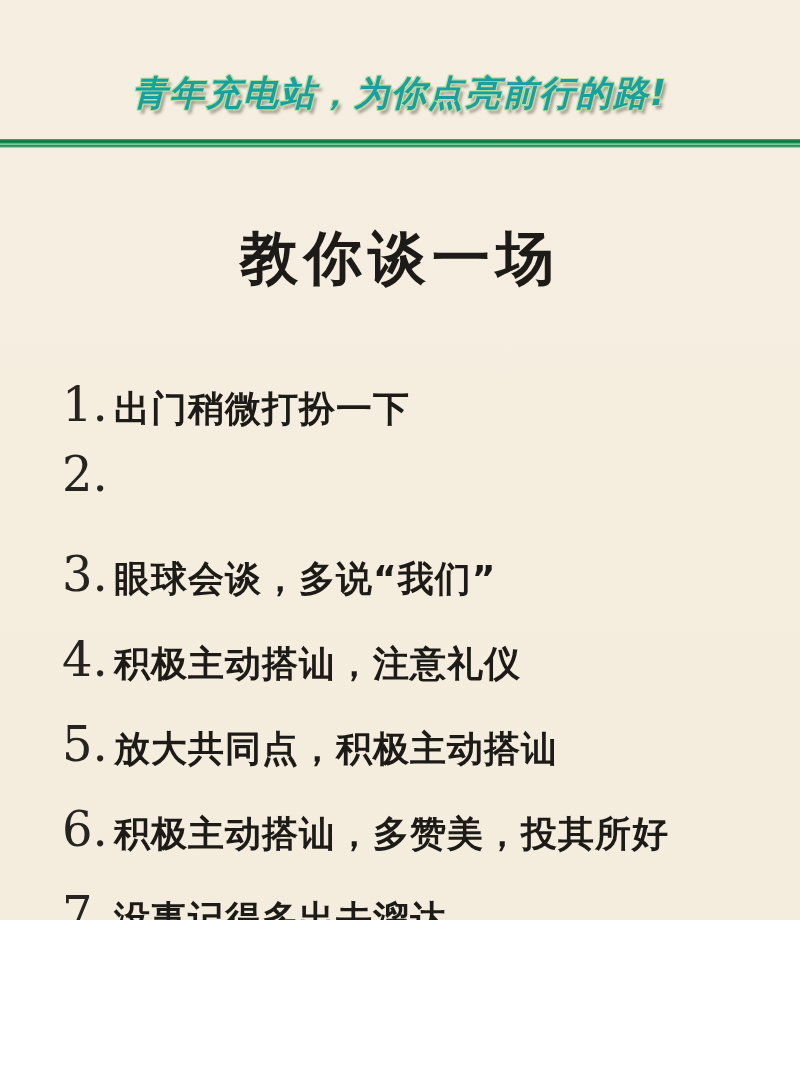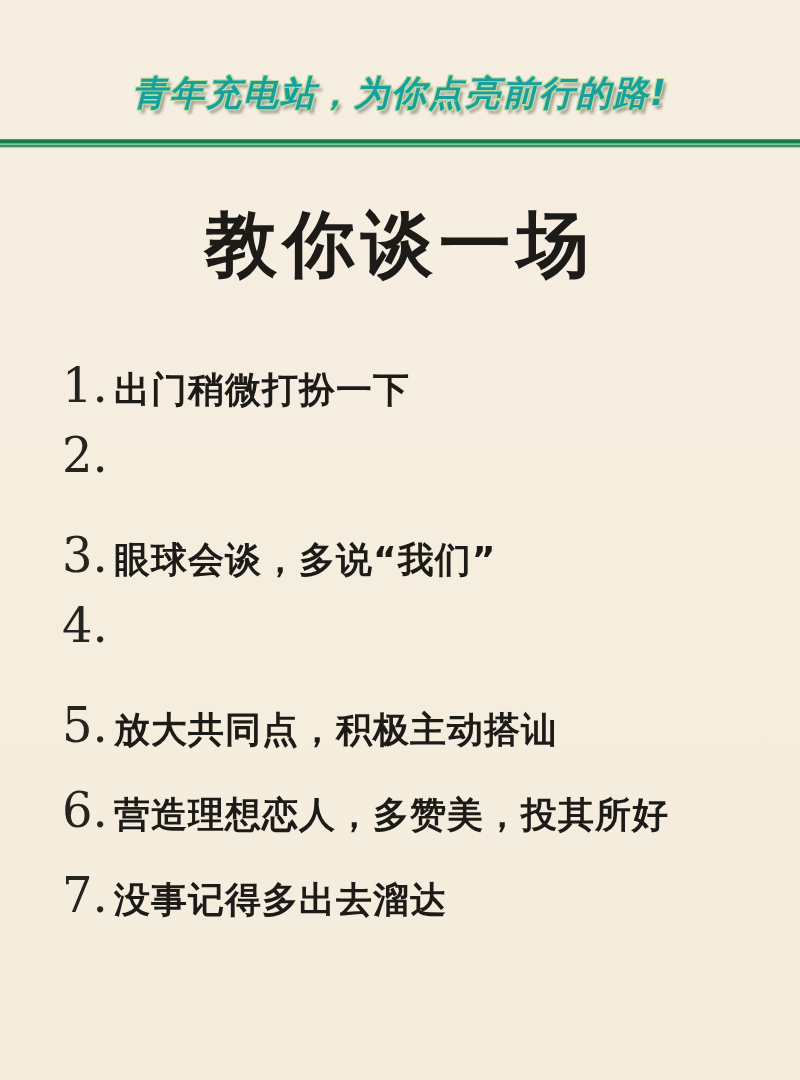--- a/index.html
+++ b/index.html
@@ -2,21 +2,21 @@
 <html lang="zh"><head>
 <meta charset="utf-8">
 <style>
   html, body {
     margin: 0;
     padding: 0;
   }
   .poster {
     position: relative;
     width: 800px;
-    height: 1080px;
+    height: 920px;
     overflow: hidden;
     background: linear-gradient(180deg, #f6eee1 0%, #f5edde 55%, #f4ecdd 100%);
     font-family: "DejaVu Sans", "Liberation Sans", sans-serif;
   }
 
   
   .tagline {
     margin-top: 70px;
     text-align: center;
     font-size: 35px;
@@ -41,26 +41,26 @@
       #57a878 0%,
       #0d6f3a 22%,
       #17904e 42%,
       #94dcb0 58%,
       #0e7c41 76%,
       #c4e3cc 100%);
   }
 
   
   .title {
-    margin-top: 44px;
+    margin-top: 63px;
     text-align: center;
     color: #1d1b18;
-    font-family: Liberation Sans, sans-serif;
+    font-family: Liberation Mono, monospace;
     font-weight: 900;
-    font-size: 72px;
+    font-size: 58px;
     line-height: 104px;
     letter-spacing: 6px;
   }
   .title .line {
     white-space: nowrap;
   }
 
   
   .tips {
     margin-top: 46px;
@@ -109,28 +109,29 @@
     </div>
     <div class="tip-row">
       <span class="tip-num">2.</span>
     </div>
     <div class="tip-row">
       <span class="tip-num">3.</span>
       <span class="tip-text">眼球会谈，多说“我们”</span>
     </div>
     <div class="tip-row">
       <span class="tip-num">4.</span>
+      <span class="tip-text">积极主动搭讪，注意礼仪</span>
     </div>
     <div class="tip-row">
       <span class="tip-num">5.</span>
       <span class="tip-text">放大共同点，积极主动搭讪</span>
     </div>
     <div class="tip-row">
       <span class="tip-num">6.</span>
-      <span class="tip-text">营造理想恋人，多赞美，投其所好</span>
+      <span class="tip-text">积极主动搭讪，多赞美，投其所好</span>
     </div>
     <div class="tip-row">
       <span class="tip-num">7.</span>
       <span class="tip-text">没事记得多出去溜达</span>
     </div>
   </div>
 
 </div>
 
 </body></html>

